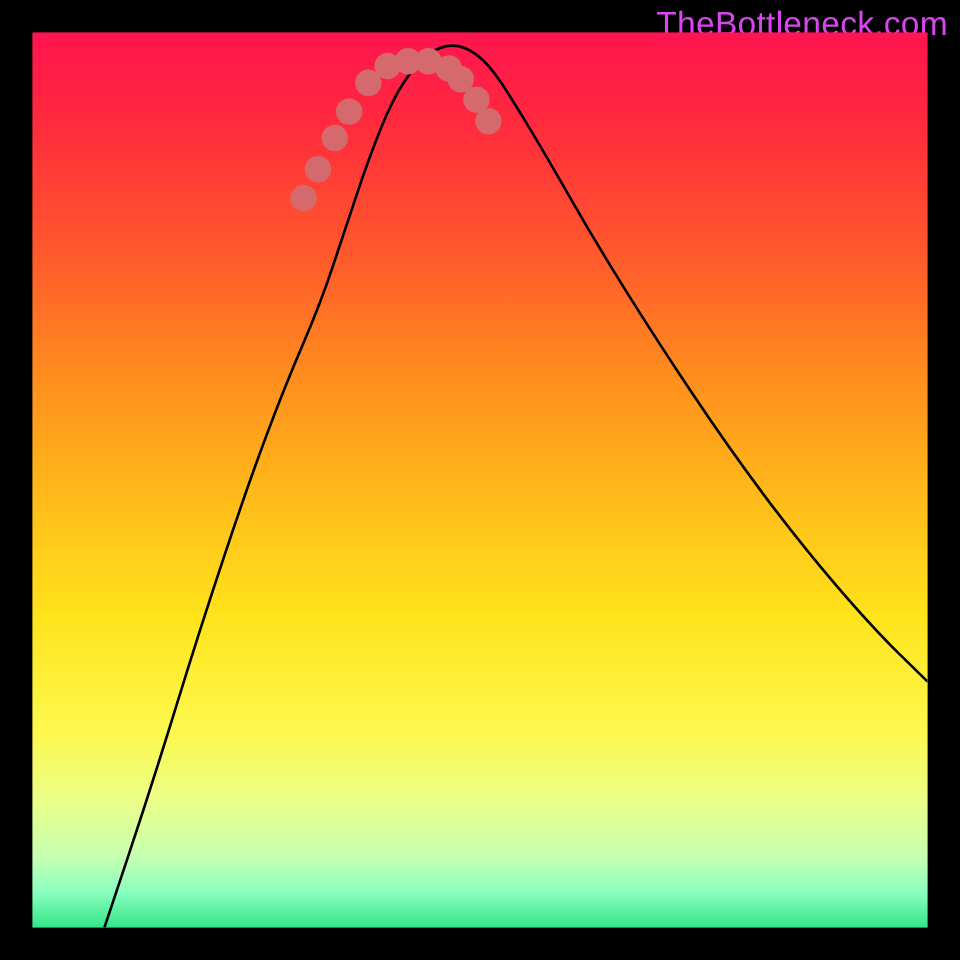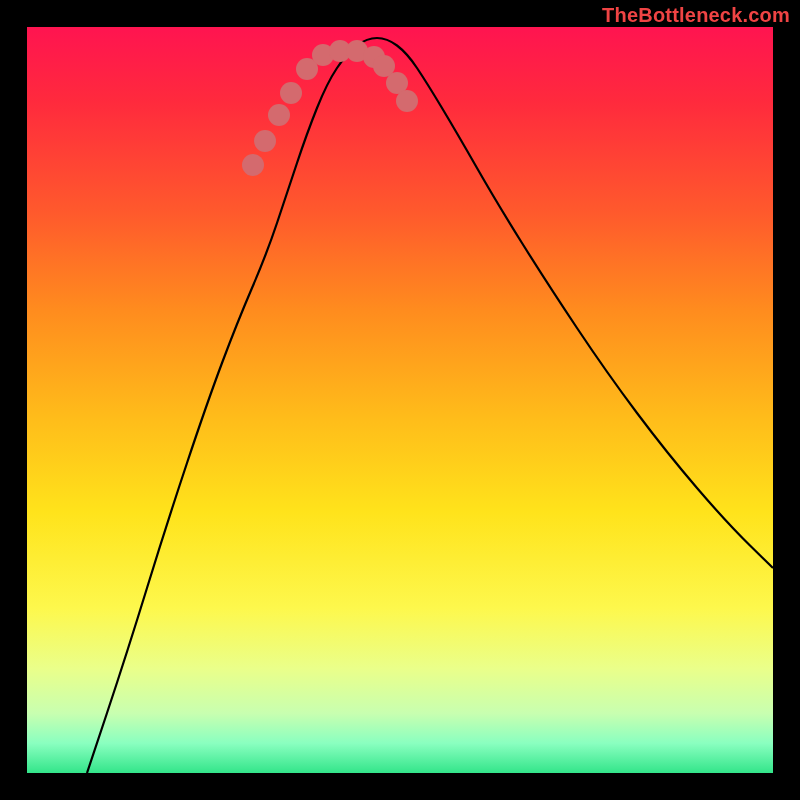--- a/index.html
+++ b/index.html
@@ -28,24 +28,24 @@
       #eaff8a 86%,
       #c8ffb0 92%,
       #8affc0 96%,
       #33e58a 100%
     );
   }
   .watermark {
     position: absolute;
     top: 4px;
     right: 10px;
-    color: #ef4444;
-    font-size: 20px;
+    color: #d946ef;
+    font-size: 28px;
     letter-spacing: 0.2px;
-    font-weight: 700;
+    font-weight: 400;
   }
   svg.curve {
     position: absolute;
     left: 0;
     top: 0;
     width: 746px;
     height: 746px;
   }
 </style>
 </head>

